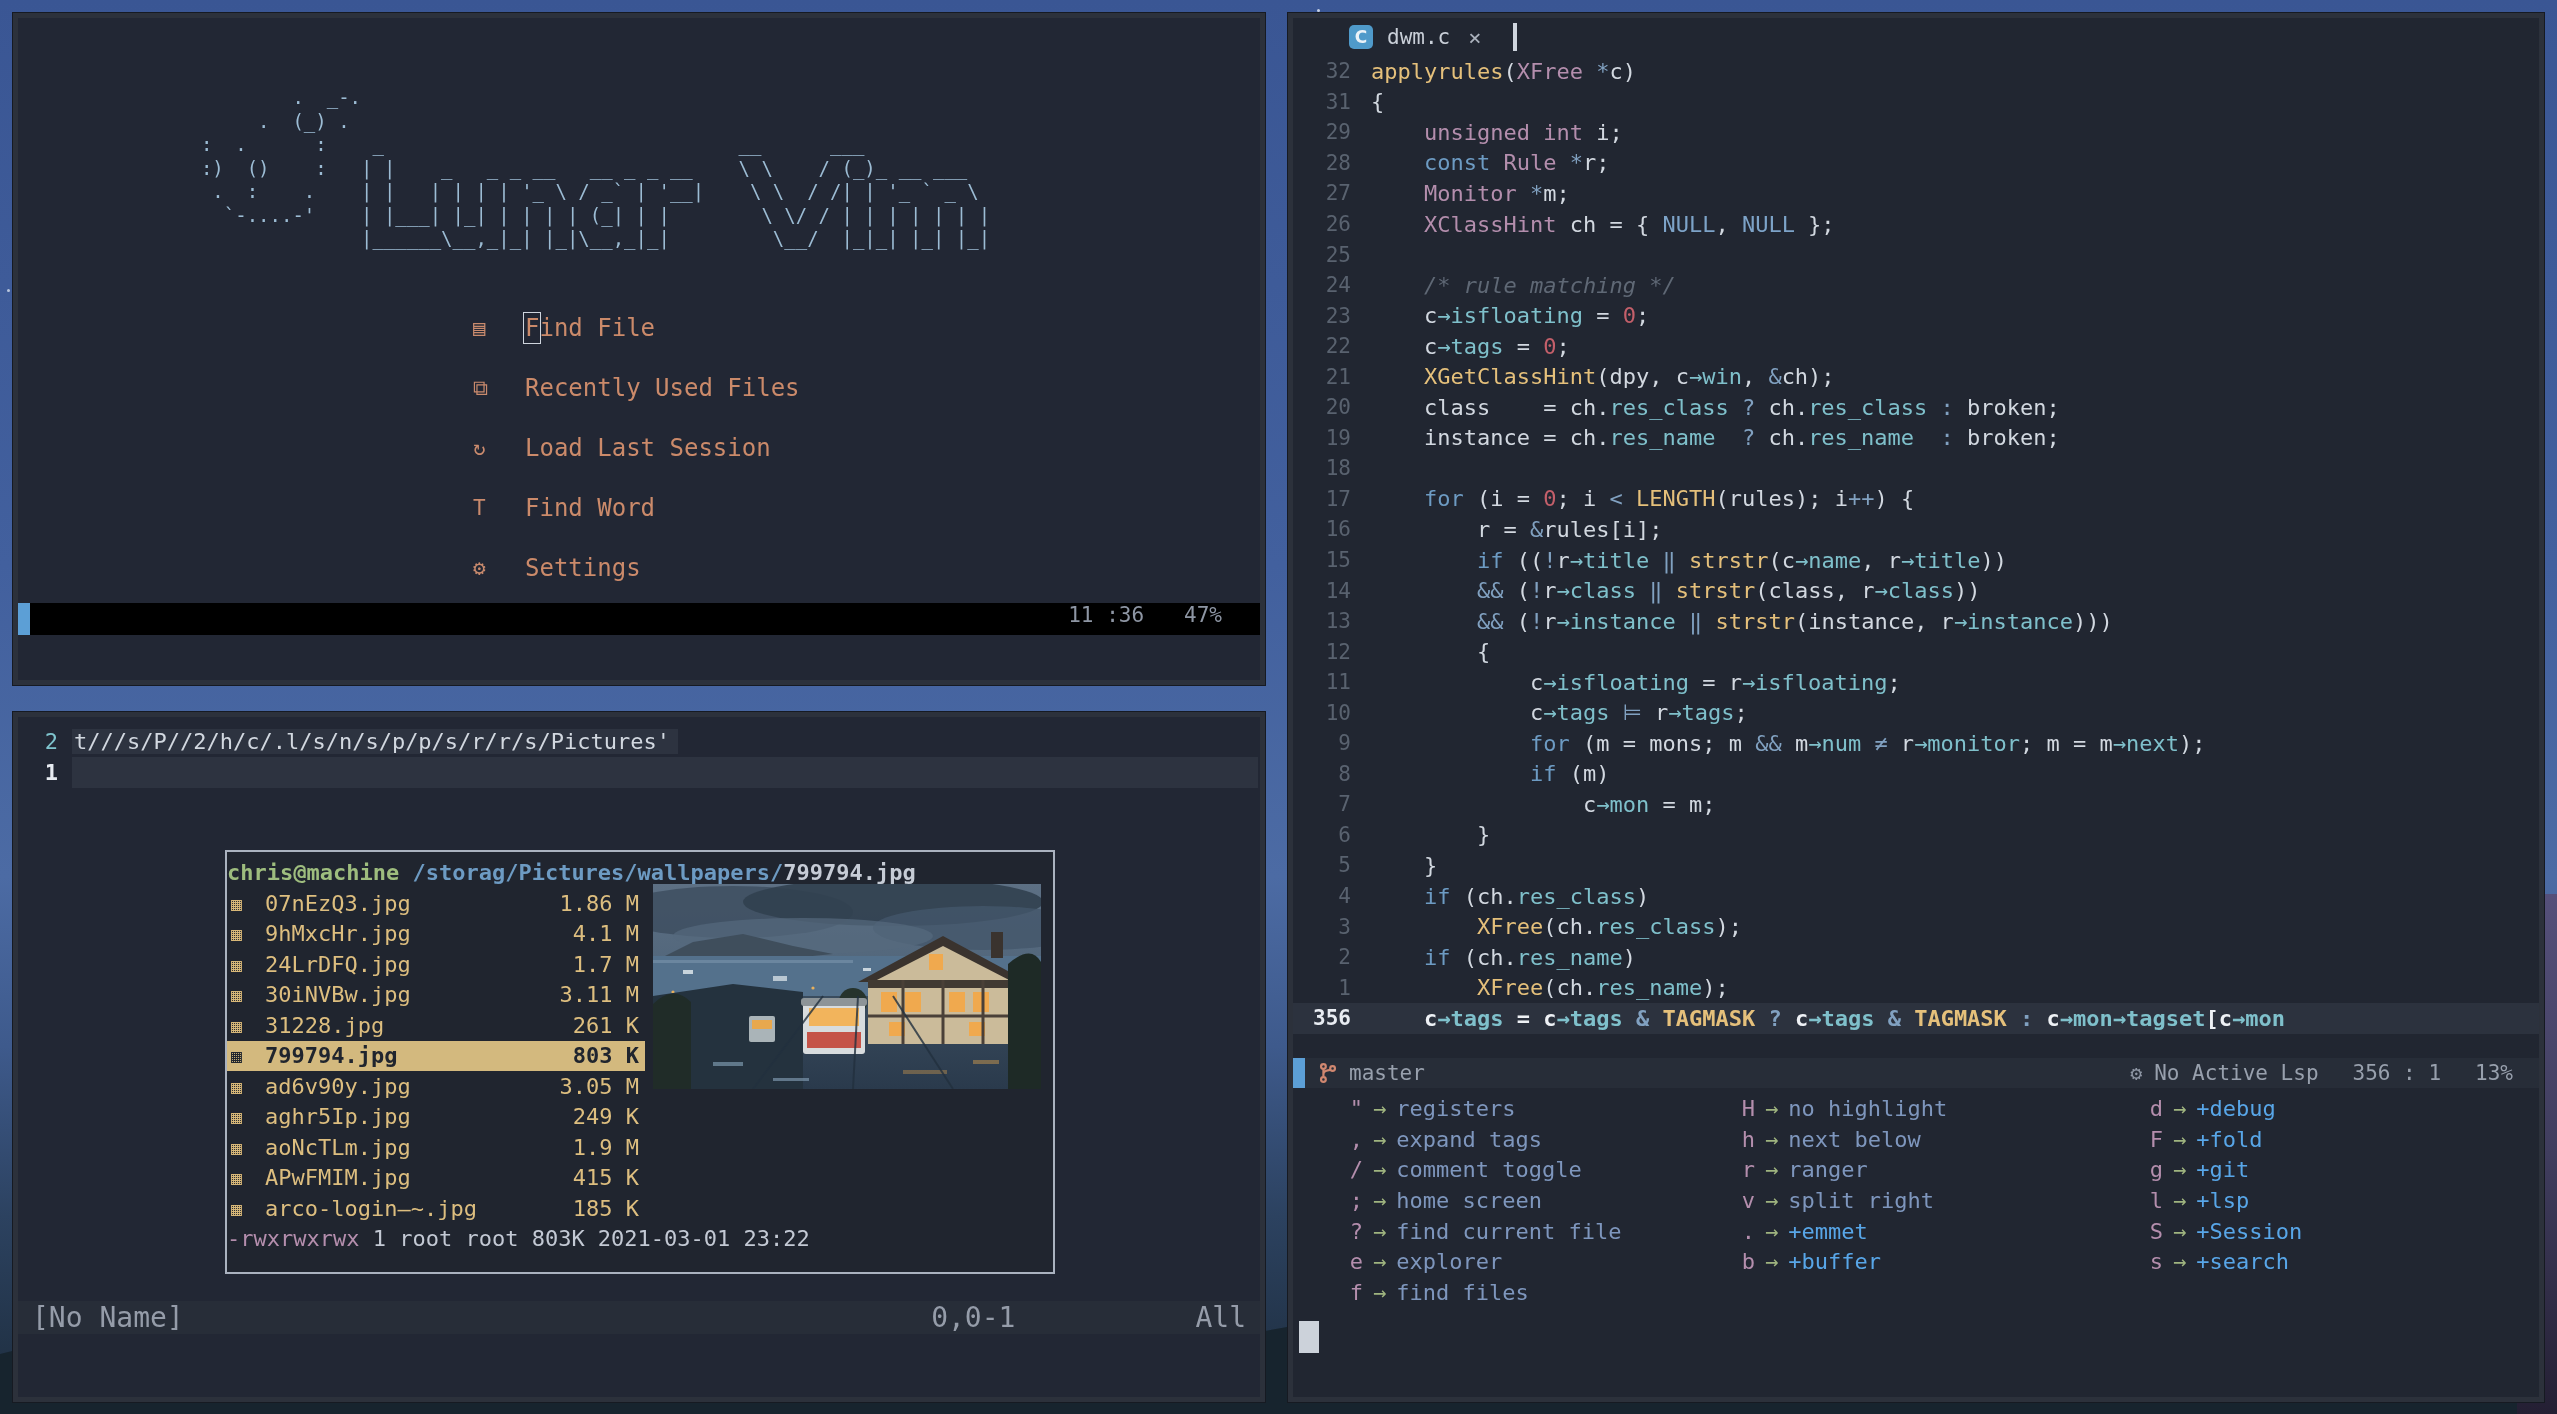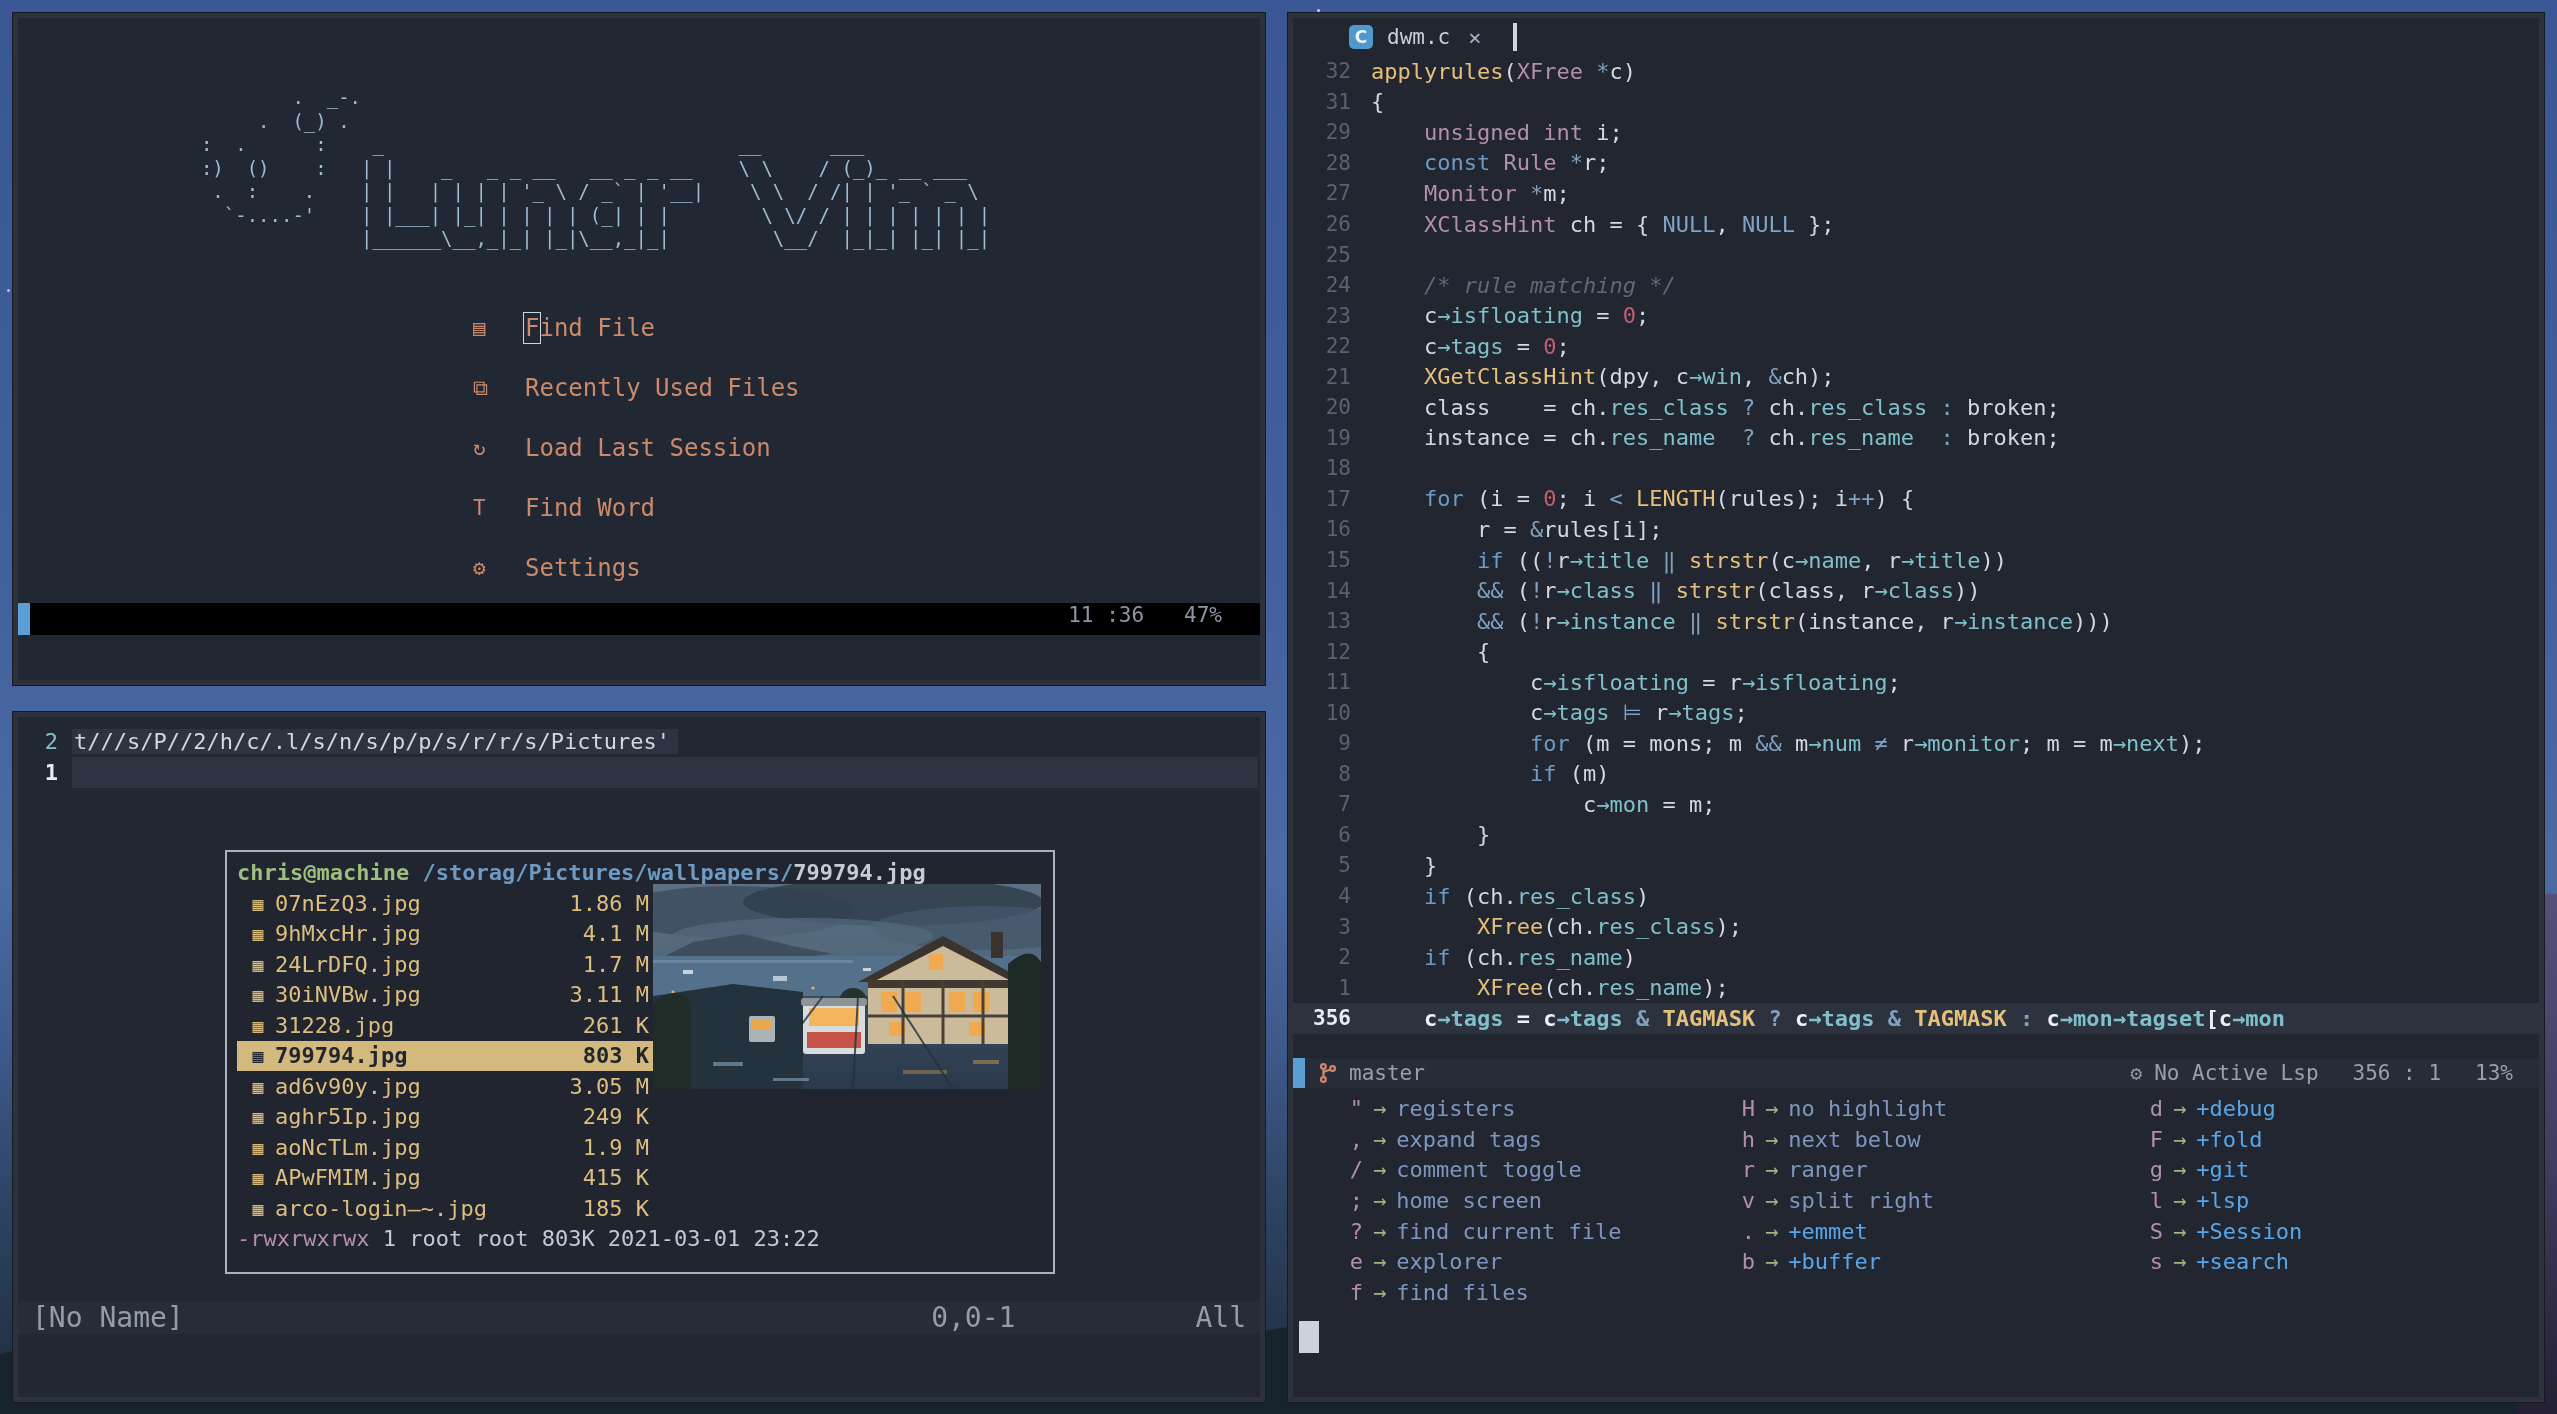--- a/index.html
+++ b/index.html
@@ -33,21 +33,21 @@
   
   .trow { display:flex; height:31px; align-items:center; font-size:22px; }
   .trow .tnum { width:40px; text-align:right; margin-right:14px; }
   #term-line2 { margin-top:9px; }
   #term-line2 .tnum { color:#7fc4ce; }
   #term-line2 .ttext { background:#2d3340; color:#d2d8e0; padding:0 8px 0 2px; white-space:pre; }
   #term-line1 .tnum { color:#e8ecf2; font-weight:bold; }
   #term-line1 .cline { flex:1; height:100%; background:#2d3340; margin-right:2px; }
 
   #file-float { position:absolute; left:207px; top:133px; width:830px; height:424px; background:#20252f;
-                border:2px solid #aab2bf; padding:5px 10px;text-align:center; }
+                border:2px solid #aab2bf; padding:5px 0; }
   .ff-title { height:31px; display:flex; align-items:center; font-size:22px; font-weight:bold; white-space:pre; }
   .ff-user { color:#9ebd7e; } .ff-path { color:#6d9bc3; } .ff-file { color:#c6ccd6; }
   .ff-row { display:flex; align-items:center; height:30.5px; width:418px; font-size:22px; color:#ddbe7f; padding:0 6px 0 4px; }
   .ff-row .ff-icon { width:34px; font-size:18px; color:#d8b878; }
   .ff-row .ff-name { white-space:pre; }
   .ff-row .ff-size { margin-left:auto; white-space:pre; }
   .ff-row.selected { background:#d3b97e; color:#20252e; font-weight:bold; }
   .ff-row.selected .ff-icon { color:#20252e; }
   .ff-perms { height:30px; display:flex; align-items:center; font-size:22px; white-space:pre; }
   .ff-perms .pp { color:#b48ead; } .ff-perms .pr { color:#c3c9d4; }

